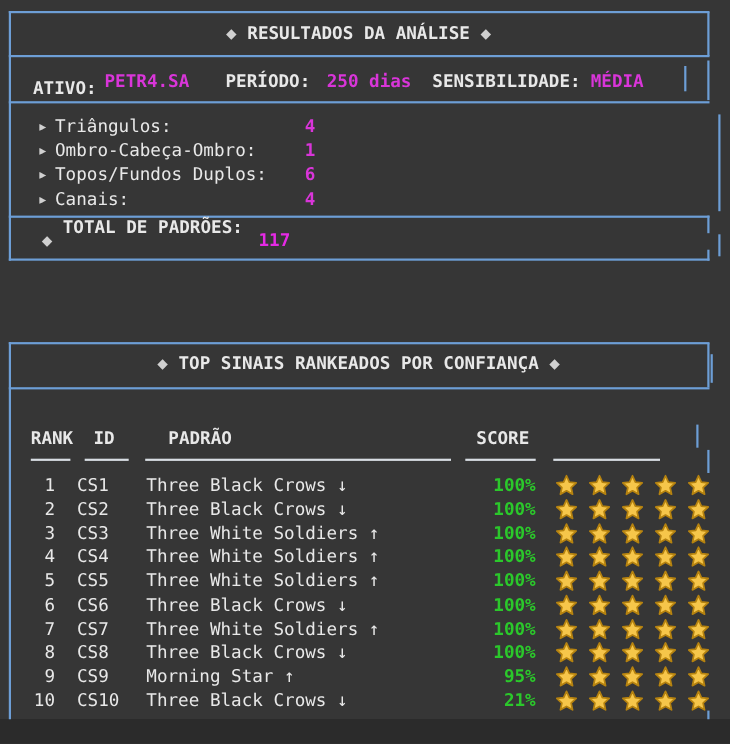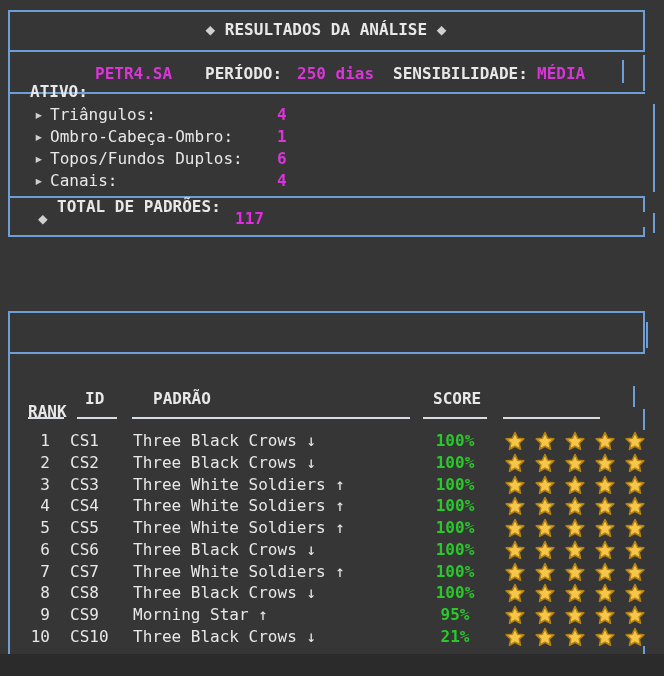--- a/index.html
+++ b/index.html
@@ -27,21 +27,21 @@
   .abs{position:absolute;white-space:pre;}
   .b{font-weight:bold;}
   .mag{color:var(--magenta);font-weight:bold;}
   .dim{color:var(--dim);}
   .ctr{left:8px;width:636px;text-align:center;}
   .row{position:absolute;left:0;width:664px;height:22px;}
   .cell{position:absolute;white-space:pre;}
   .cell-rank{left:8px;width:42px;text-align:right;}
   .cell-id{left:70px;}
   .cell-padrao{left:133px;}
-  .cell-score{left:423px;width:64px;text-align:center;color:var(--green);font-weight:bold;}
+  .cell-score{left:423px;width:64px;text-align:right;color:var(--green);font-weight:bold;}
   .cell-stars{left:505px;top:0;width:155px;height:22px;}
   .star{position:absolute;top:1px;width:20px;height:20px;}
 </style>
 </head>
 <body>
 
 <div class="screen">
 
   <div class="hl" style="left:8px;top:10px;width:637px"></div>
   <div class="vl" style="left:8px;top:10px;height:227px"></div>
@@ -52,21 +52,21 @@
   <div class="hl" style="left:8px;top:92px;width:637px"></div>
   <div class="vl" style="left:653px;top:104px;height:88px"></div>
   <div class="hl" style="left:8px;top:196px;width:637px"></div>
   <div class="vl" style="left:643px;top:196px;height:16px"></div>
   <div class="vl" style="left:653px;top:213px;height:20px"></div>
   <div class="hl" style="left:8px;top:235px;width:637px"></div>
   <div class="vl" style="left:643px;top:227px;height:10px"></div>
 
   <div class="abs ctr b" style="top:19px"><span class="dim">◆</span> <span>RESULTADOS DA ANÁLISE</span> <span class="dim">◆</span></div>
 
-  <div class="abs b" style="left:30px;top:81px">ATIVO:</div>
+  <div class="abs b" style="left:30px;top:69px">ATIVO:</div>
   <div class="abs mag" style="left:95px;top:63px">PETR4.SA</div>
   <div class="abs b" style="left:205px;top:63px">PERÍODO:</div>
   <div class="abs mag" style="left:297px;top:63px">250 dias</div>
   <div class="abs b" style="left:393px;top:63px">SENSIBILIDADE:</div>
   <div class="abs mag" style="left:537px;top:63px">MÉDIA</div>
 
   <div class="abs dim" style="left:34px;top:104px">▸</div>
   <div class="abs" style="left:50px;top:104px">Triângulos:</div>
   <div class="abs mag" style="left:277px;top:104px">4</div>
 
@@ -88,22 +88,23 @@
 
   <div class="hl" style="left:8px;top:311px;width:637px"></div>
   <div class="vl" style="left:8px;top:311px;height:365px"></div>
   <div class="vl" style="left:643px;top:312px;height:40px"></div>
   <div class="vl" style="left:646px;top:322px;height:26px"></div>
   <div class="hl" style="left:8px;top:352px;width:637px"></div>
   <div class="vl" style="left:633px;top:386px;height:21px"></div>
   <div class="vl" style="left:643px;top:409px;height:21px"></div>
   <div class="vl" style="left:643px;top:646px;height:30px"></div>
 
-
-  <div class="abs b" style="left:28px;top:401px">RANK</div>
+  <div class="abs ctr b" style="top:319px"><span class="dim">◆</span> <span>TOP SINAIS RANKEADOS POR CONFIANÇA</span> <span class="dim">◆</span></div>
+
+  <div class="abs b" style="left:28px;top:388px">RANK</div>
   <div class="abs b" style="left:85px;top:388px">ID</div>
   <div class="abs b" style="left:153px;top:388px">PADRÃO</div>
   <div class="abs b" style="left:433px;top:388px">SCORE</div>
 
   <div class="ul" style="left:28px;top:417px;width:36px"></div>
   <div class="ul" style="left:77px;top:417px;width:40px"></div>
   <div class="ul" style="left:132px;top:417px;width:278px"></div>
   <div class="ul" style="left:423px;top:417px;width:64px"></div>
   <div class="ul" style="left:503px;top:417px;width:97px"></div>
 

